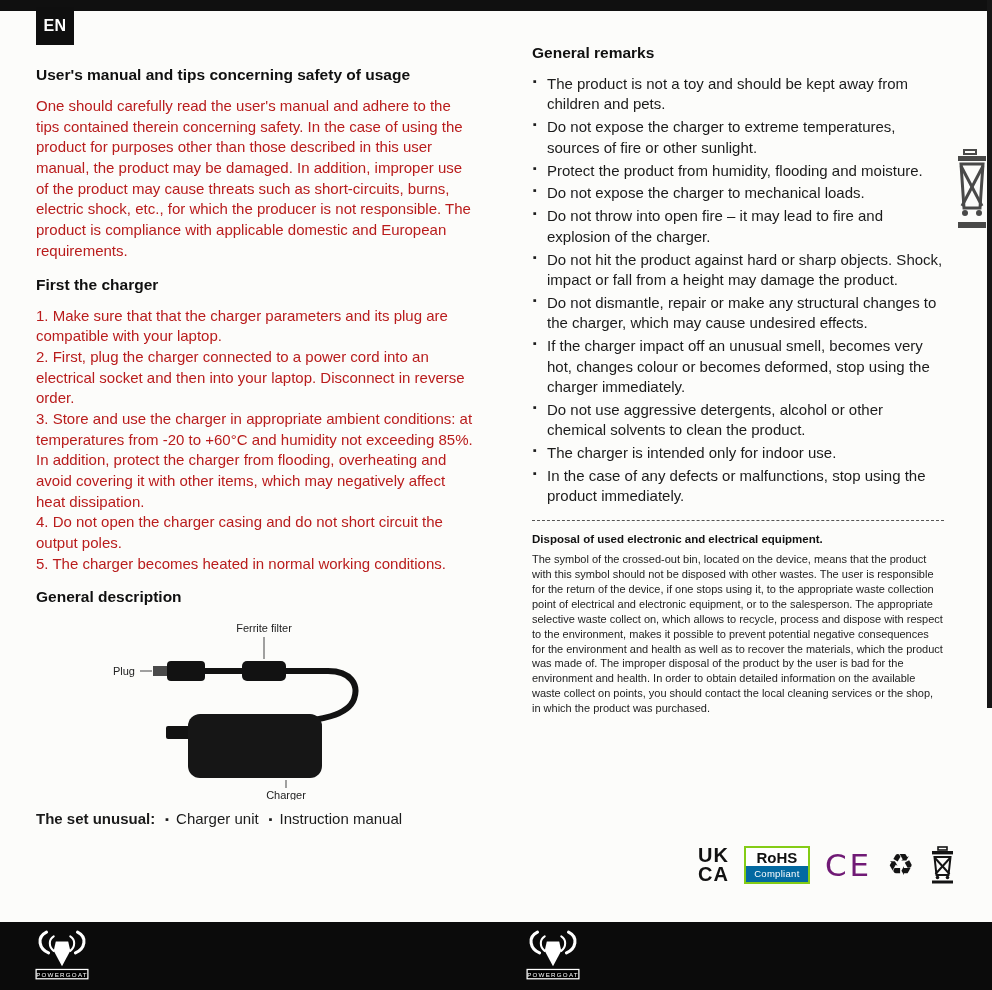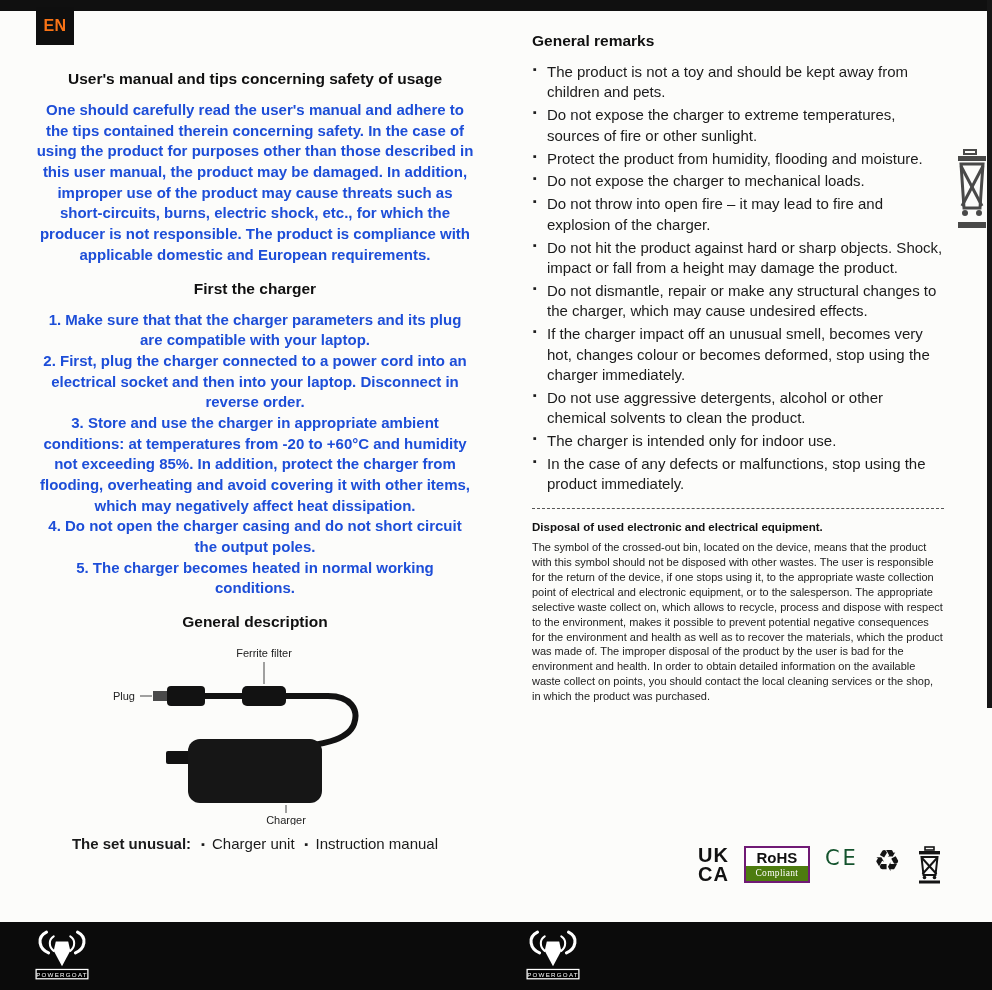--- a/index.html
+++ b/index.html
@@ -1,47 +1,47 @@
 <!DOCTYPE html>
 <html><head>
 <meta charset="utf-8">
 <style>
   html,body{margin:0;padding:0;background:#e9e9e9;}
   .page{position:relative;width:992px;height:990px;background:#fcfcfa;overflow:hidden;
         font-family:"Liberation Sans", sans-serif;color:#1b1b1b;}
   .top-bar{position:absolute;top:0;left:0;width:100%;height:11px;background:#101010;}
   .right-edge{position:absolute;top:0;right:0;width:5px;height:708px;background:#161616;}
-  .en-badge{position:absolute;top:7px;left:36px;width:38px;height:38px;background:#0f0f0f;color:#f97316;
+  .en-badge{position:absolute;top:7px;left:36px;width:38px;height:38px;background:#0f0f0f;color:#ffffff;
         font-weight:bold;font-size:16px;display:flex;align-items:center;justify-content:center;letter-spacing:.5px;}
-  .col-left{position:absolute;left:36px;top:70px;width:438px;text-align:center;}
+  .col-left{position:absolute;left:36px;top:54px;width:438px;}
   .col-right{position:absolute;left:532px;top:32px;width:412px;}
   h2{font-size:15.5px;font-weight:700;margin:14px 0 12px;color:#101010;}
-  h2.first{margin-top:0;}
-  .txt{font-size:15px;line-height:1.38;color:#1d4ed8;font-weight:bold;}
+  h2.first{margin-top:12px;}
+  .txt{font-size:15px;line-height:1.38;color:#b91c1c;}
   .intro{margin:0 0 4px;}
   .steps p{margin:0;}
   .steps{margin-bottom:2px;}
   .diagram{display:block;margin-top:4px;}
   .dlabel{font-size:11px;fill:#222;font-family:"Liberation Sans",sans-serif;}
   .dline{stroke:#444;stroke-width:1;}
   .set-line{margin-top:10px;font-size:15px;}
   .set-label{font-weight:700;}
   .set-item::before{content:"▪";font-size:11px;margin:0 7px 0 10px;position:relative;top:-1px;}
   ul.remarks{list-style:none;margin:0;padding:0;}
   ul.remarks li{position:relative;padding-left:15px;margin:0 0 2.5px;font-size:15px;line-height:1.36;}
   ul.remarks li::before{content:"▪";position:absolute;left:1px;top:0;font-size:11px;}
   .divider{border-top:1.5px dashed #555;margin:13px 0 11px;}
   .disposal-h{font-size:11.5px;font-weight:700;margin:12px 0 7px;color:#111;}
   .small{font-size:11px;line-height:1.36;margin:0;color:#222;}
-  .marks{position:absolute;left:698px;top:846px;display:flex;align-items:flex-start;gap:15px;}
+  .marks{position:absolute;left:698px;top:846px;display:flex;align-items:center;gap:15px;}
   .ukca{font-weight:700;font-size:20px;line-height:.95;letter-spacing:1px;color:#111;}
-  .rohs{width:62px;border:2px solid #701a75;text-align:center;background:#fff;}
+  .rohs{width:62px;border:2px solid #84cc16;text-align:center;background:#fff;}
   .rohs-t{font-weight:700;font-size:15px;padding:1px 0 0;color:#111;}
-  .rohs-b{background:#4d7c0f;color:#fff;font-size:9.5px;padding:2px 0 3px;letter-spacing:.3px;font-family:Liberation Serif, serif;}
-  .ce{font-size:21px;letter-spacing:3px;color:#14532d;font-family:"DejaVu Sans",sans-serif;}
+  .rohs-b{background:#0369a1;color:#fff;font-size:9.5px;padding:2px 0 3px;letter-spacing:.3px;}
+  .ce{font-size:31px;letter-spacing:3px;color:#701a75;font-family:"DejaVu Sans",sans-serif;}
   .recycle{font-size:30px;line-height:1;color:#141414;font-family:"DejaVu Sans",sans-serif;}
   .footer{position:absolute;bottom:0;left:0;width:100%;height:68px;background:#0b0b0b;}
   .goat{position:absolute;top:8px;width:58px;height:52px;}
   .goat1{left:33px;} .goat2{left:524px;}
   .edge-bin{position:absolute;right:2px;top:148px;opacity:.85;}
 </style>
 </head>
 <body>
 
 <div class="page">

